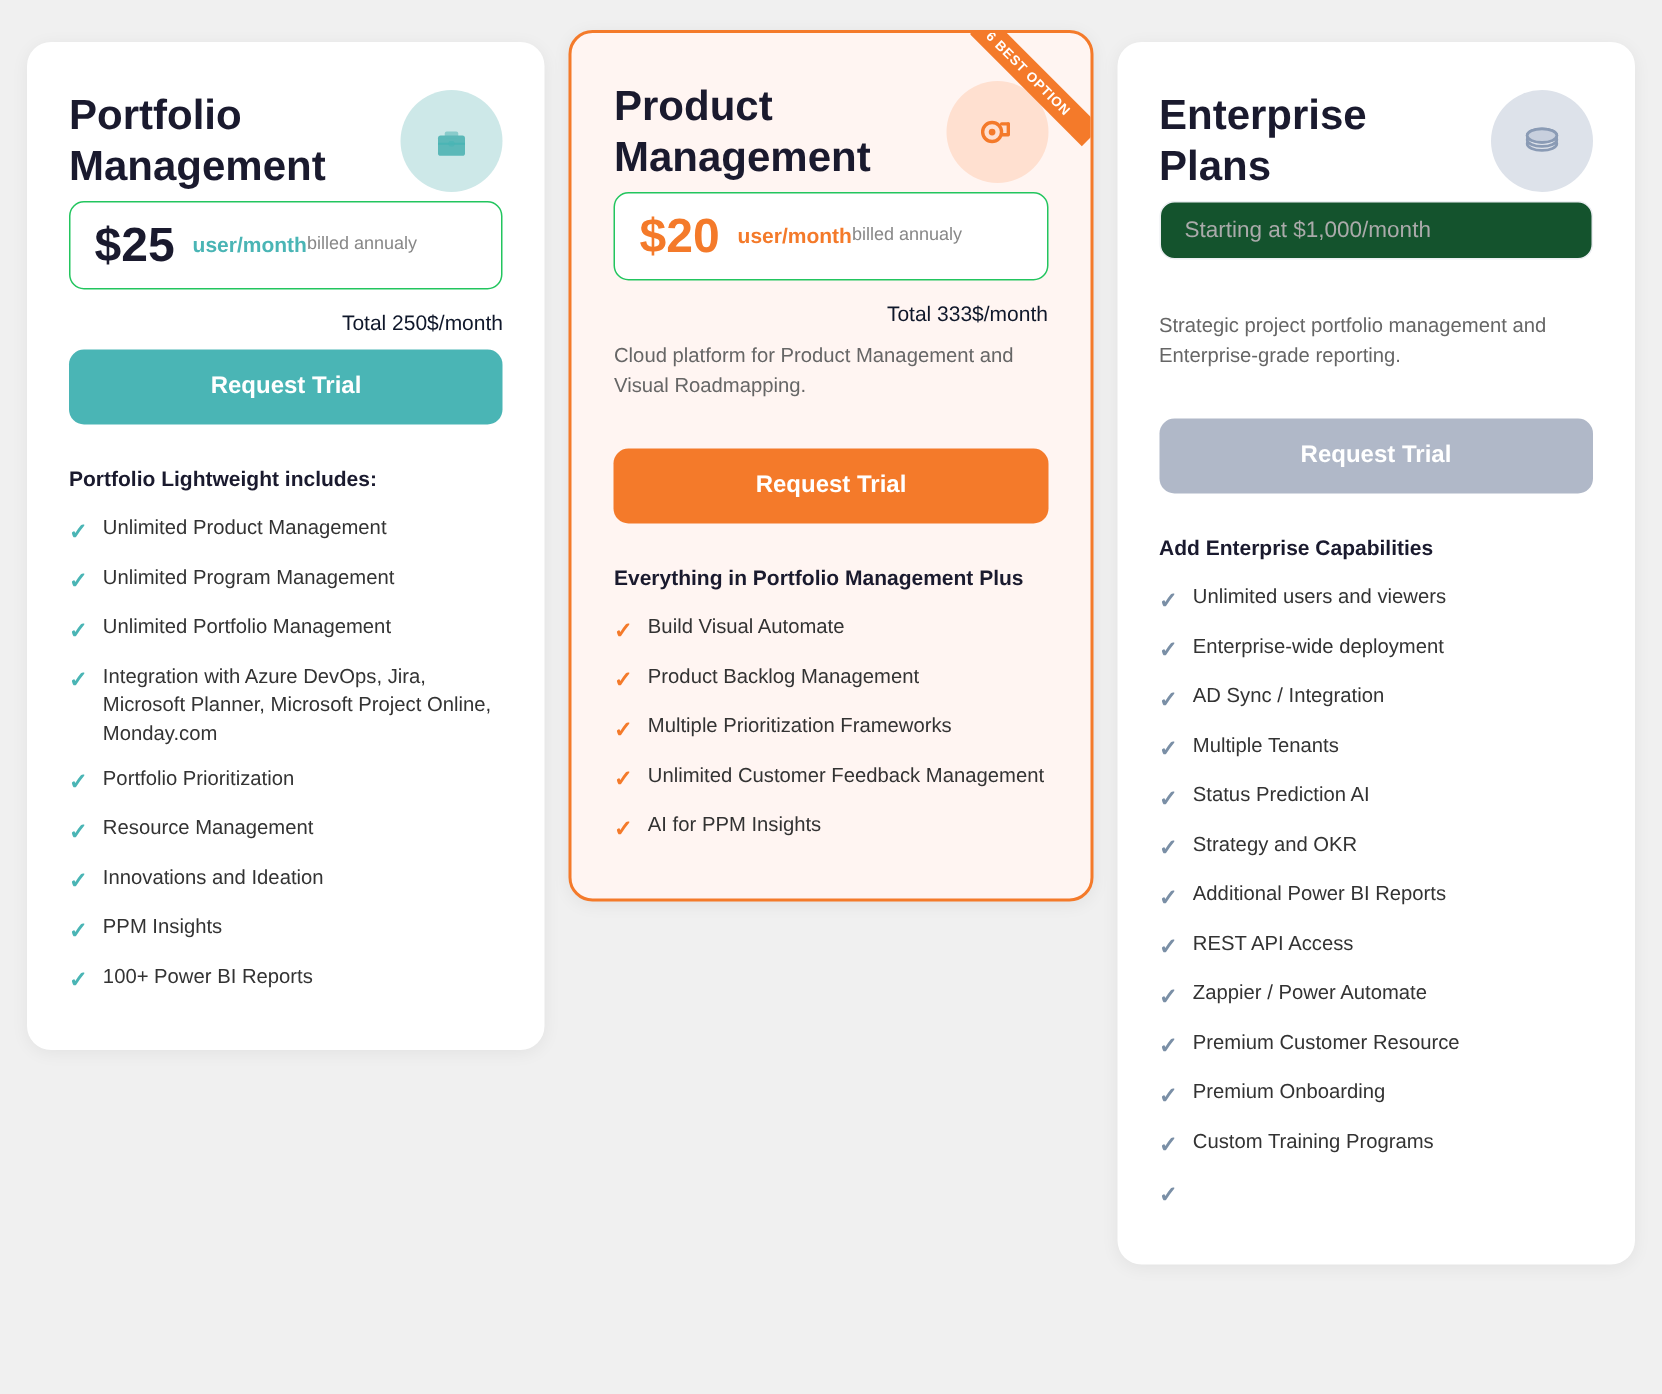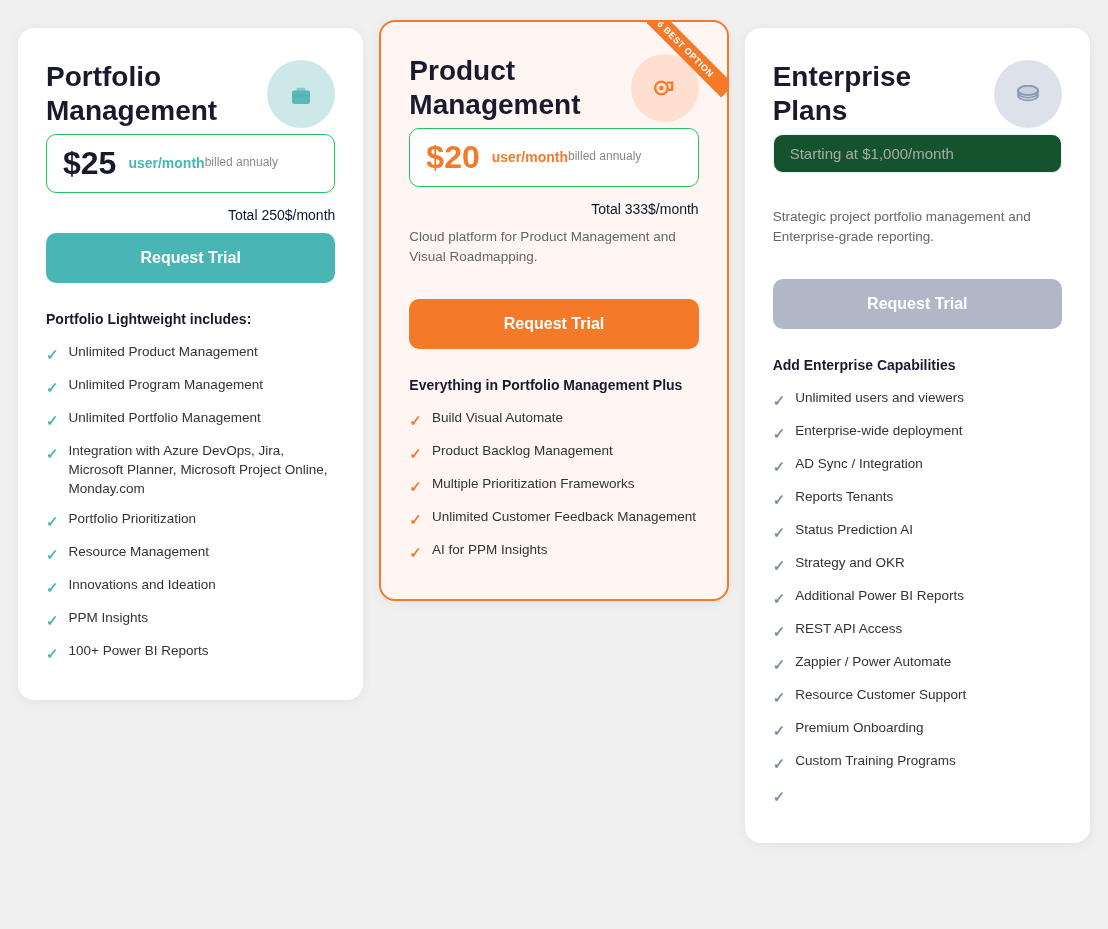--- a/index.html
+++ b/index.html
@@ -331,21 +331,21 @@
         <li class="feature-item">
       <span class="check gray-check">✓</span>
       <span>Enterprise-wide deployment</span>
     </li>
         <li class="feature-item">
       <span class="check gray-check">✓</span>
       <span>AD Sync / Integration</span>
     </li>
         <li class="feature-item">
       <span class="check gray-check">✓</span>
-      <span>Reports Tenants</span>
+      <span>Multiple Tenants</span>
     </li>
         <li class="feature-item">
       <span class="check gray-check">✓</span>
       <span>Status Prediction AI</span>
     </li>
         <li class="feature-item">
       <span class="check gray-check">✓</span>
       <span>Strategy and OKR</span>
     </li>
         <li class="feature-item">
@@ -355,21 +355,21 @@
         <li class="feature-item">
       <span class="check gray-check">✓</span>
       <span>REST API Access</span>
     </li>
         <li class="feature-item">
       <span class="check gray-check">✓</span>
       <span>Zappier / Power Automate</span>
     </li>
         <li class="feature-item">
       <span class="check gray-check">✓</span>
-      <span>Resource Customer Support</span>
+      <span>Premium Customer Resource</span>
     </li>
         <li class="feature-item">
       <span class="check gray-check">✓</span>
       <span>Premium Onboarding</span>
     </li>
         <li class="feature-item">
       <span class="check gray-check">✓</span>
       <span>Custom Training Programs</span>
     </li>
         <li class="feature-item">

